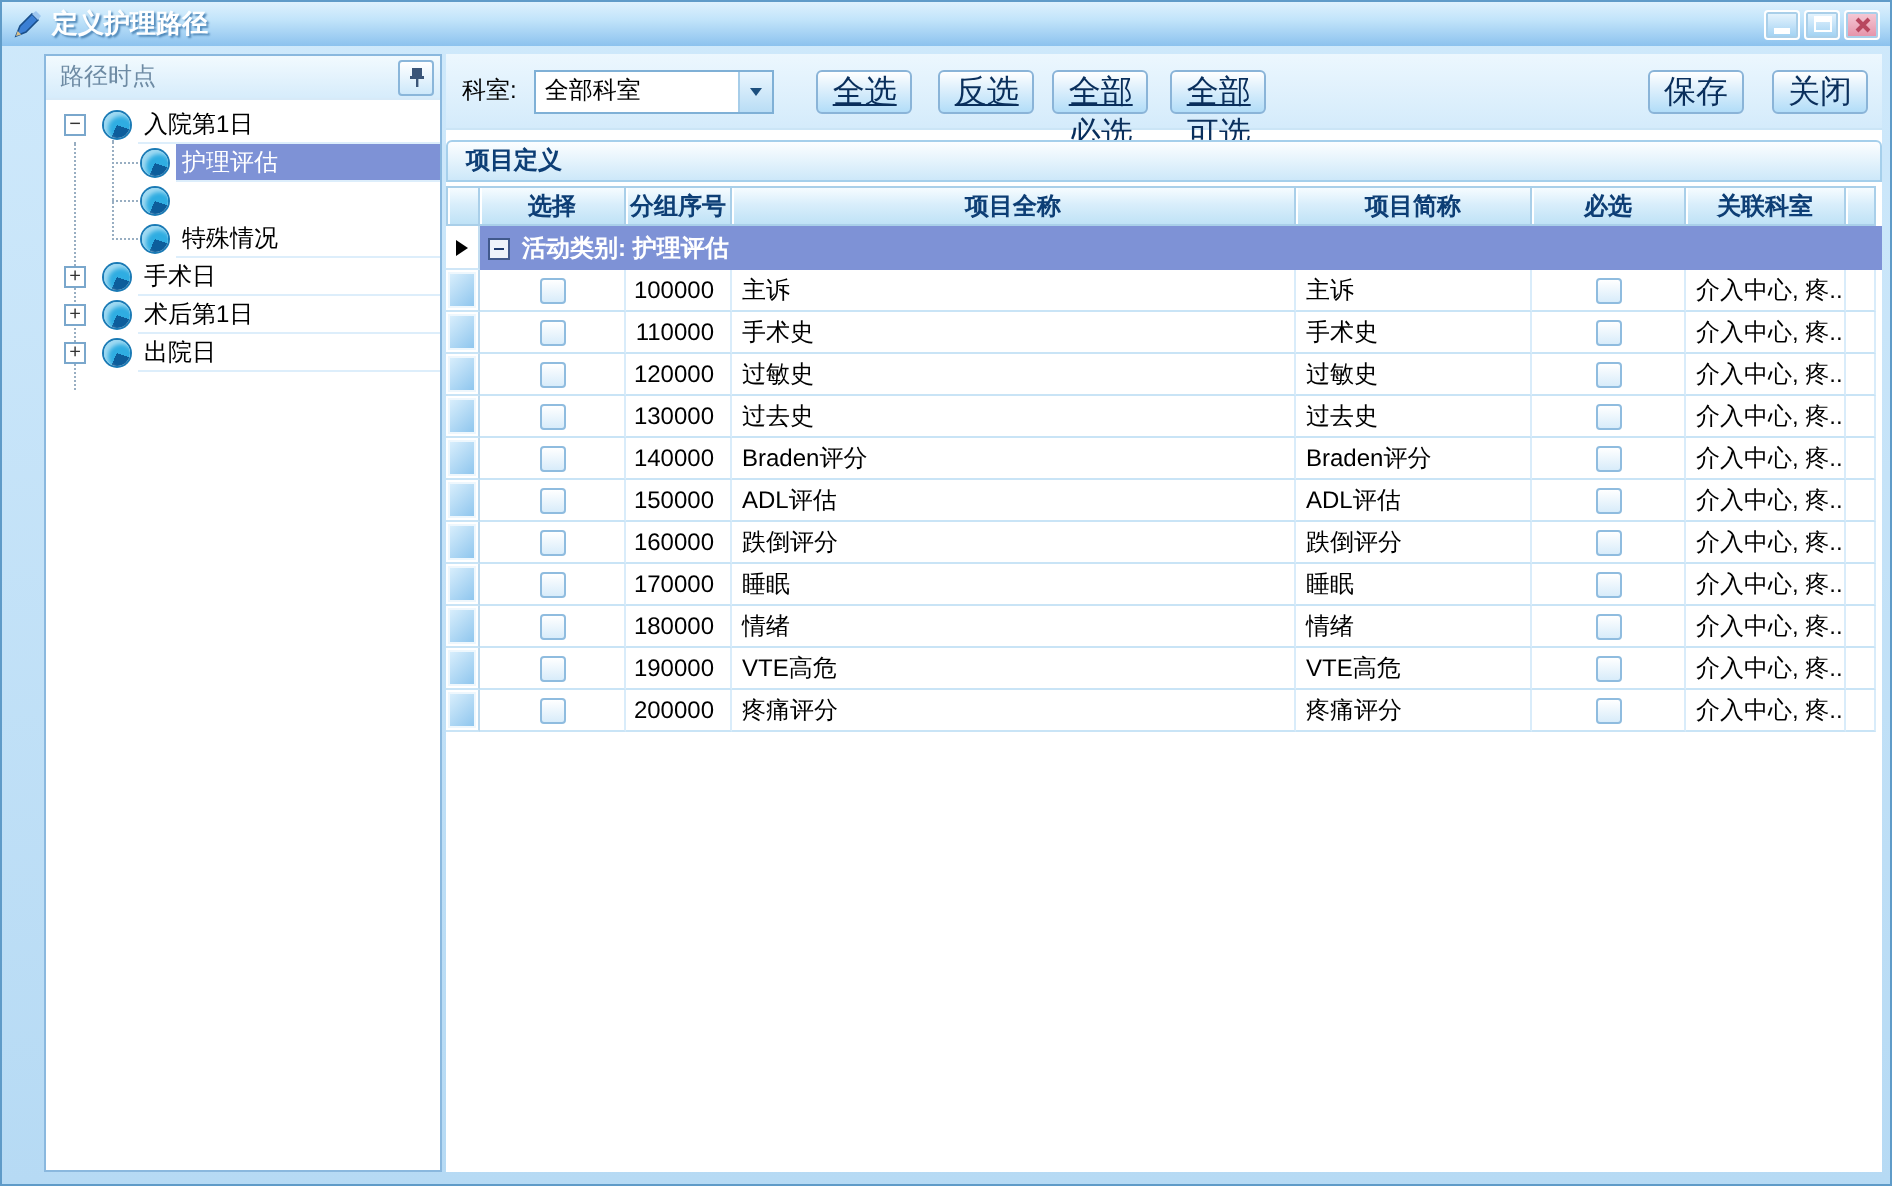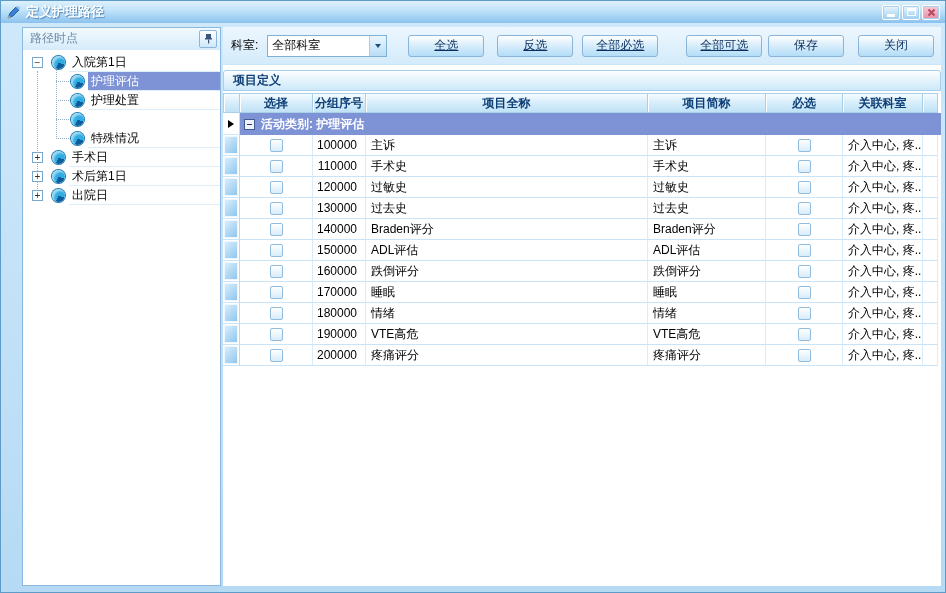--- a/index.html
+++ b/index.html
@@ -50,25 +50,25 @@
   .main { flex:1; min-width:0; display:flex; flex-direction:column; background:#fff; }
   .toolbar { height:38px; flex:none; display:flex; align-items:center; padding:0 7px 0 8px;
     background:linear-gradient(#ecf7fe,#d4ebfb); border-bottom:1px solid #cbe5f6; }
   .dept-label { margin-right:9px; color:#000; }
   .combo { width:120px; height:22px; border:1px solid #7fb0d6; background:#fff; display:flex; align-items:center; }
   .combo-text { flex:1; padding-left:4px; }
   .combo-btn { width:17px; height:100%; border-left:1px solid #a6cde9;
     background:linear-gradient(#eaf6fe,#b9ddf5); display:flex; align-items:center; justify-content:center; }
   .chevron { width:0; height:0; border-left:3px solid transparent; border-right:3px solid transparent;
     border-top:4px solid #1c4f7e; }
-  .tb-btn { width:76px; height:22px; flex:none; border:1px solid #8ab4d8; border-radius:3px;
-    background:linear-gradient(#ffffff,#dff0fc 40%,#b2ddf8); color:#0a2f5c; font-size:12px;
+  .tb-btn { width:48px; height:22px; flex:none; border:1px solid #8ab4d8; border-radius:3px;
+    background:linear-gradient(#ffffff,#dff0fc 40%,#b2ddf8); color:#0a2f5c; font-size:16px;
     font-family:inherit; cursor:default; }
   .tb-btn.u { text-decoration:underline; }
-  .m21{margin-left:21px} .m13{margin-left:13px} .m9{margin-left:9px} .m11{margin-left:28px} .m14{margin-left:14px}
+  .m21{margin-left:21px} .m13{margin-left:13px} .m9{margin-left:9px} .m11{margin-left:11px} .m14{margin-left:14px}
   .spacer { flex:1; }
   .section-bar { height:21px; flex:none; margin-top:5px; display:flex; align-items:center; padding-left:9px;
     background:linear-gradient(#fcfeff,#cde8f9); border:1px solid #a5cfeb; border-radius:3px 3px 0 0;
     font-weight:bold; color:var(--htext,#174a80); }
   
   .grid { flex:1; padding-top:2px; overflow:hidden; background:#fff; }
   .grid-inner { width:715px; }
   .grid-header, .grid-row { display:grid; grid-template-columns:17px 73px 53px 282px 118px 77px 80px 15px; }
   .grid-header { height:20px; }
   .hcell { background:linear-gradient(#f6fcff,#d9eefb 45%,#bfe2f6); border:1px solid #a9cfe9; border-left:none;
@@ -144,25 +144,20 @@
           </div>
           <div class="tree-children">
             <div class="tree-row child">
               <span class="dots"></span>
               <span class="sphere"></span>
               <span class="tree-label selected">护理评估</span>
             </div>
             <div class="tree-row child">
               <span class="dots"></span>
               <span class="sphere"></span>
-              <span class="tree-label">护理处置</span>
-            </div>
-            <div class="tree-row child">
-              <span class="dots"></span>
-              <span class="sphere"></span>
             </div>
             <div class="tree-row child">
               <span class="dots"></span>
               <span class="sphere"></span>
               <span class="tree-label">特殊情况</span>
             </div>
           </div>
           <div class="tree-row">
             <span class="expand-box">+</span>
             <span class="sphere"></span>

